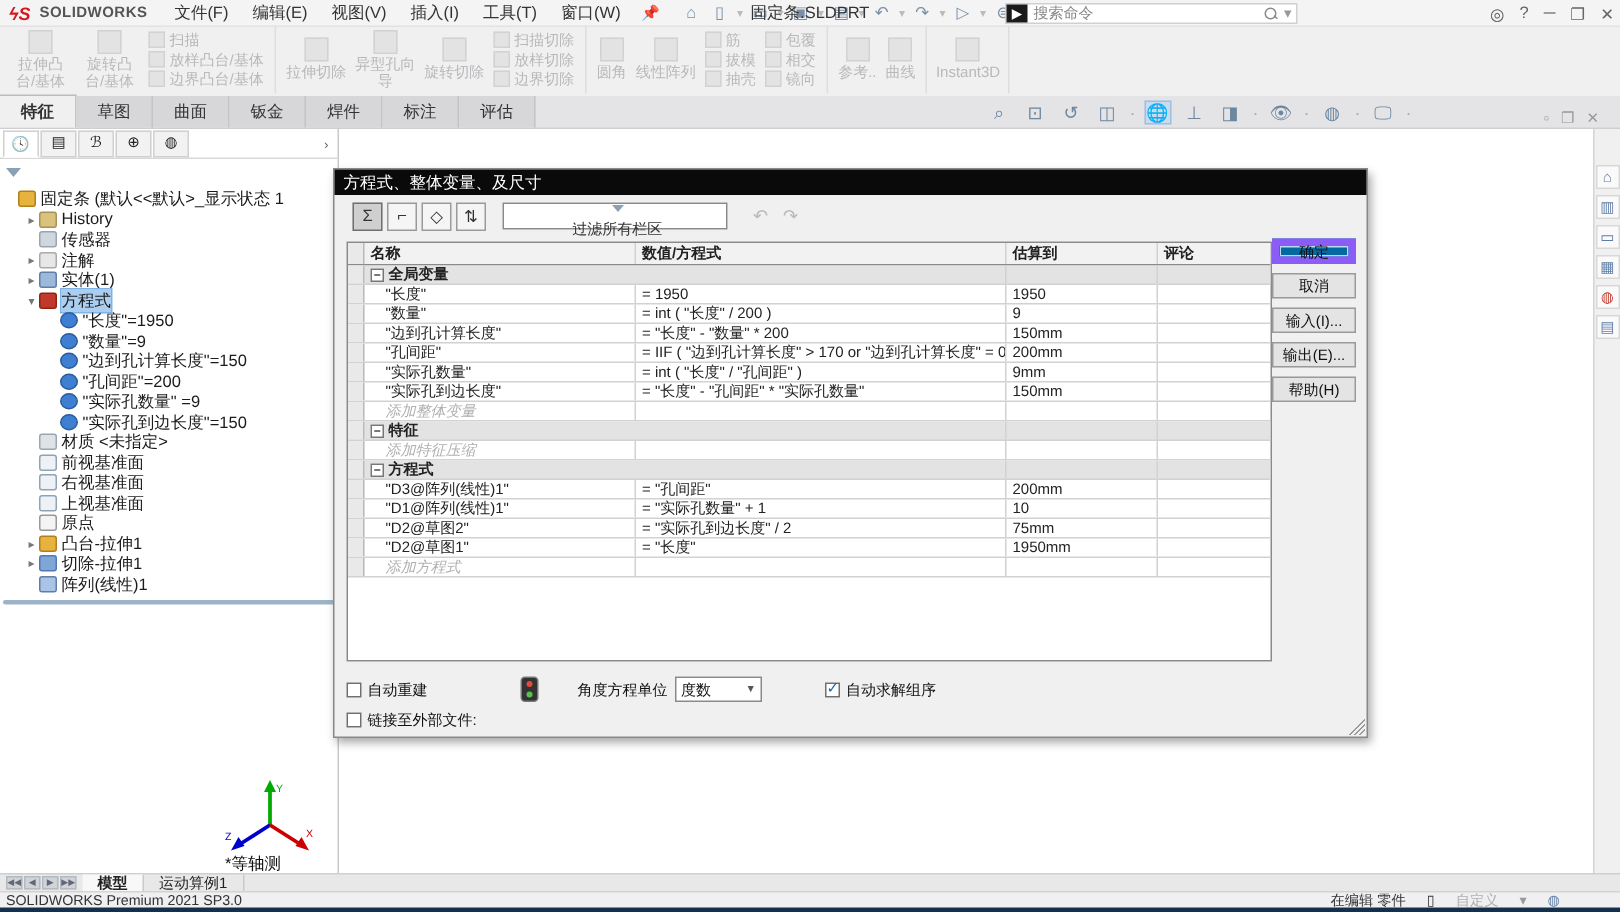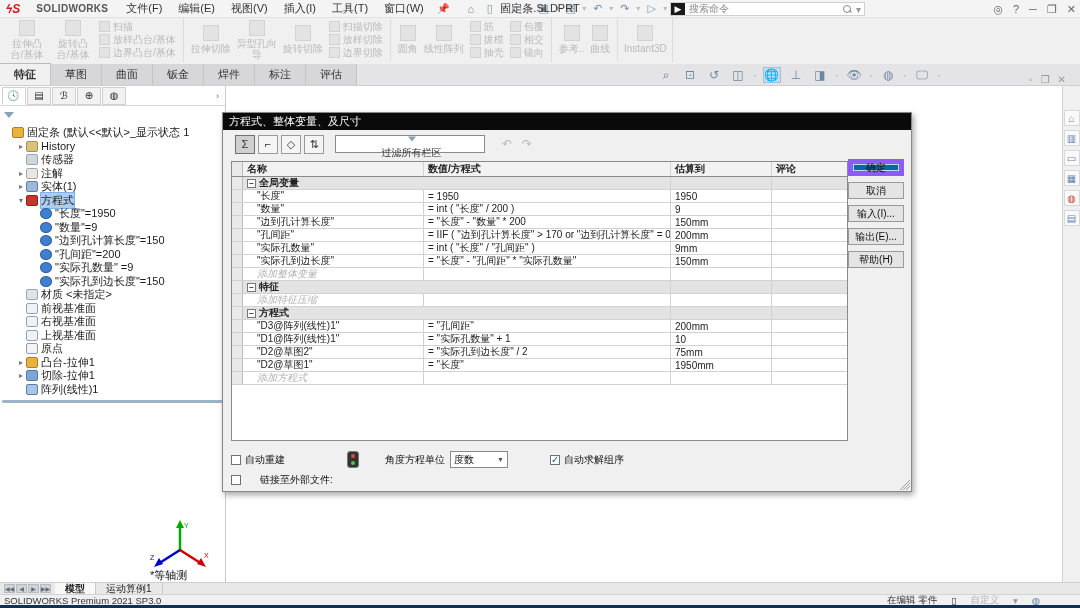--- a/index.html
+++ b/index.html
@@ -1,21 +1,21 @@
 <!DOCTYPE html>
 <html><head>
 <meta charset="utf-8">
 <style>
   * { margin:0; padding:0; box-sizing:border-box; }
   html,body { width:1080px; height:608px; overflow:hidden; }
   body { font-family:"Liberation Sans","DejaVu Sans",sans-serif; font-size:11px; color:#222; background:#fff; position:relative; }
 
   
   .titlebar { position:absolute; left:0; top:0; width:1080px; height:18px; background:#f4f4f5; display:flex; align-items:center; border-bottom:1px solid #e2e2e2; }
-  .sw-logo { display:flex; align-items:center; gap:16px; padding:0 10px 0 6px; }
+  .sw-logo { display:flex; align-items:center; gap:6px; padding:0 10px 0 6px; }
   .sw-logo .glyph { color:#d31920; font-weight:bold; font-style:italic; font-size:12px; }
   .sw-logo .word { font-weight:bold; font-size:10px; color:#555; letter-spacing:.3px; }
   .menus { display:flex; }
   .menu-item { padding:1px 8px; font-size:11px; color:#333; cursor:default; }
   .pin { color:#777; font-size:10px; padding:0 6px; }
   .qat { display:flex; align-items:center; gap:2px; margin-left:6px; color:#6d8aa8; }
   .qat .qbtn { width:17px; height:15px; display:flex; align-items:center; justify-content:center; font-size:11px; color:#7a8fa5; }
   .qat .sep { color:#bbb; font-size:8px; margin:0 1px; }
   .doc-title { position:absolute; left:50%; transform:translateX(-50%); font-size:11px; color:#333; }
   .search-box { position:absolute; right:215px; top:2px; width:195px; height:14px; background:#fff; border:1px solid #d0d0d0; display:flex; align-items:center; font-size:10px; color:#888; }
@@ -105,21 +105,21 @@
   .minusbox { width:9px; height:9px; border:1px solid #777; background:#fff; font-size:8px; line-height:7px; text-align:center; margin-right:3px; color:#333; flex:none; }
   .trow.section .c-name { width:428px; }
   .trow.ph .c-name { color:#b0b0b0; font-style:italic; padding-left:14px; }
   .trow .c-name.ind { padding-left:14px; }
 
   .dbuttons { position:absolute; right:7px; top:46px; display:flex; flex-direction:column; gap:6px; }
   .dbtn { width:56px; height:17px; background:#e4e4e4; border:1px solid #9a9a9a; font-size:10px; display:flex; align-items:center; justify-content:center; color:#111; }
   .dbtn.default { border:5px solid #8b5cf6; box-shadow:inset 0 0 0 1px #bcd9f2; background:#0369a1; }
 
   .dbottom1 { position:absolute; left:8px; top:338px; display:flex; align-items:center; font-size:10px; color:#111; }
-  .dbottom2 { position:absolute; left:8px; top:360px; display:flex; align-items:center; font-size:10px; color:#111;gap:15px; }
+  .dbottom2 { position:absolute; left:8px; top:360px; display:flex; align-items:center; font-size:10px; color:#111; }
   .chk { width:10px; height:10px; border:1px solid #707070; background:#fff; margin-right:4px; flex:none; position:relative; }
   .chk.on::after { content:"✓"; position:absolute; left:0px; top:-2px; font-size:10px; color:#1563ad; }
   .stoplight { width:12px; height:17px; border:1px solid #777; border-radius:3px; background:#333; margin-left:62px; display:flex; flex-direction:column; align-items:center; justify-content:space-evenly; }
   .stoplight i { width:4px; height:4px; border-radius:50%; display:block; }
   .sl-r{background:#e04b3a;} .sl-g{background:#58c24e;}
   .angle-lbl { margin-left:26px; }
   .dselect { width:58px; height:17px; border:1px solid #8a8a8a; background:#fff; display:flex; align-items:center; justify-content:space-between; padding:0 3px; margin-left:5px; font-size:10px; }
   .dselect .car { font-size:7px; color:#555; }
   .gapchk { margin-left:42px; display:flex; align-items:center; }
   .resizer { position:absolute; right:1px; bottom:1px; width:11px; height:11px; background:

